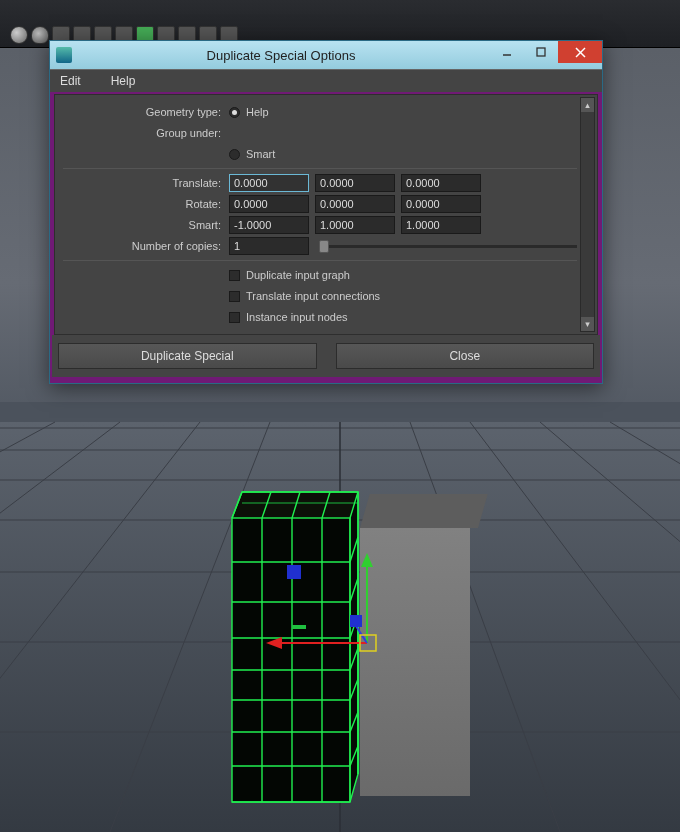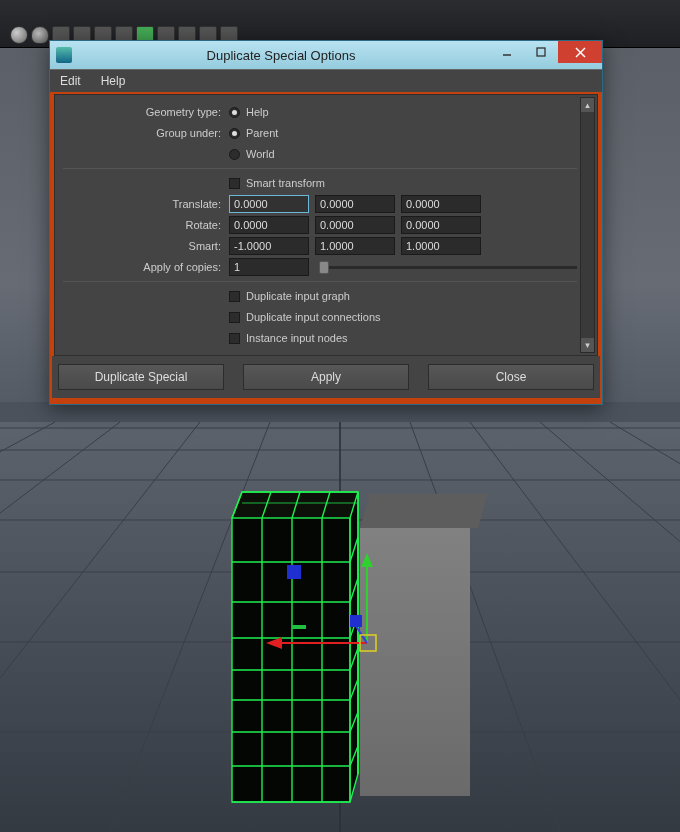--- a/index.html
+++ b/index.html
@@ -57,24 +57,24 @@
     padding: 0 0 0 6px;
   }
   .titlebar .app-icon { width: 16px; height: 16px; background: linear-gradient(#5ba, #168); border-radius: 2px; }
   .titlebar .title { flex: 1; text-align: center; color: #222; font-size: 13px; }
   .win-btns { display: flex; height: 100%; }
   .win-btn { width: 34px; height: 22px; display: flex; align-items: center; justify-content: center; font-size: 12px; color: #333; cursor: pointer; }
   .win-btn.min, .win-btn.max { background: transparent; }
   .win-btn.close { background: #d04030; color: #fff; width: 44px; }
   .win-btn svg { pointer-events: none; }
   
-  .menubar { background: #444; color: #ddd; font-size: 12px; padding: 4px 10px; display: flex; gap: 20px; border-top: 1px solid #666; }
+  .menubar { background: #444; color: #ddd; font-size: 12px; padding: 4px 10px; display: flex; gap: 30px; border-top: 1px solid #666; }
   .menubar span { cursor: pointer; }
   
-  .dialog-body { background: #c2410c; padding: 2px 2px 6px 2px; }
+  .dialog-body { background: #701a75; padding: 2px 2px 6px 2px; }
   .options-panel {
     margin: 0 2px; border: 1px solid #2e2e2e; background: #444;
     position: relative; padding: 6px 20px 6px 8px;
   }
   .row { display: flex; align-items: center; min-height: 20px; margin: 1px 0; font-size: 11px; color: #ccc; }
   .row .lbl { width: 166px; text-align: right; padding-right: 8px; }
   .row .ctl { display: flex; align-items: center; gap: 6px; flex: 1; }
   .radio { width: 11px; height: 11px; border-radius: 50%; background: #2c2c2c; border: 1px solid #1a1a1a; display: inline-block; position: relative; flex-shrink: 0; }
   .radio.on::after { content: ""; position: absolute; left: 2px; top: 2px; width: 5px; height: 5px; border-radius: 50%; background: #ddd; }
   .check { width: 11px; height: 11px; background: #2c2c2c; border: 1px solid #1a1a1a; display: inline-block; flex-shrink: 0; }
@@ -250,42 +250,31 @@
       <div class="row">
         <div class="lbl">Geometry type:</div>
         <div class="ctl">
             <span class="radio on"></span>
             <span class="rlabel">Help</span>
           </div>
       </div>
 
       <div class="row">
         <div class="lbl">Group under:</div>
-        <div class="ctl">
-            <span class="radio on"></span>
-            <span class="rlabel">Parent</span>
-          </div>
       </div>
       <div class="row">
         <div class="lbl"></div>
         <div class="ctl">
             <span class="radio"></span>
-            <span class="rlabel">World</span>
+            <span class="rlabel">Smart</span>
           </div>
       </div>
 
       <div class="sep"></div>
 
-      <div class="row">
-        <div class="lbl"></div>
-        <div class="ctl">
-            <span class="check"></span>
-            <span class="rlabel">Smart transform</span>
-          </div>
-      </div>
 
       <div class="row">
         <div class="lbl">Translate:</div>
         <div class="ctl">
           <input class="num-input active" value="0.0000" style="">
           <input class="num-input" value="0.0000" style="">
           <input class="num-input" value="0.0000" style="">
         </div>
       </div>
       <div class="row">
@@ -298,21 +287,21 @@
       </div>
       <div class="row">
         <div class="lbl">Smart:</div>
         <div class="ctl">
           <input class="num-input" value="-1.0000" style="">
           <input class="num-input" value="1.0000" style="">
           <input class="num-input" value="1.0000" style="">
         </div>
       </div>
       <div class="row">
-        <div class="lbl">Apply of copies:</div>
+        <div class="lbl">Number of copies:</div>
         <div class="ctl">
           <input class="num-input" value="1" style="">
           <div class="slider-track">
               <div class="slider-thumb"></div>
             </div>
         </div>
       </div>
 
       <div class="sep"></div>
 
@@ -320,37 +309,36 @@
         <div class="lbl"></div>
         <div class="ctl">
             <span class="check"></span>
             <span class="rlabel">Duplicate input graph</span>
           </div>
       </div>
       <div class="row">
         <div class="lbl"></div>
         <div class="ctl">
             <span class="check"></span>
-            <span class="rlabel">Duplicate input connections</span>
+            <span class="rlabel">Translate input connections</span>
           </div>
       </div>
       <div class="row">
         <div class="lbl"></div>
         <div class="ctl">
             <span class="check"></span>
             <span class="rlabel">Instance input nodes</span>
           </div>
       </div>
 
       <div class="vscroll">
         <div class="arr">▴</div>
         <div class="track"></div>
         <div class="arr">▾</div>
       </div>
     </div>
 
     <div class="button-row">
       <div class="dlg-btn">Duplicate Special</div>
-      <div class="dlg-btn">Apply</div>
       <div class="dlg-btn">Close</div>
     </div>
   </div>
 </div>
 
 </body></html>

